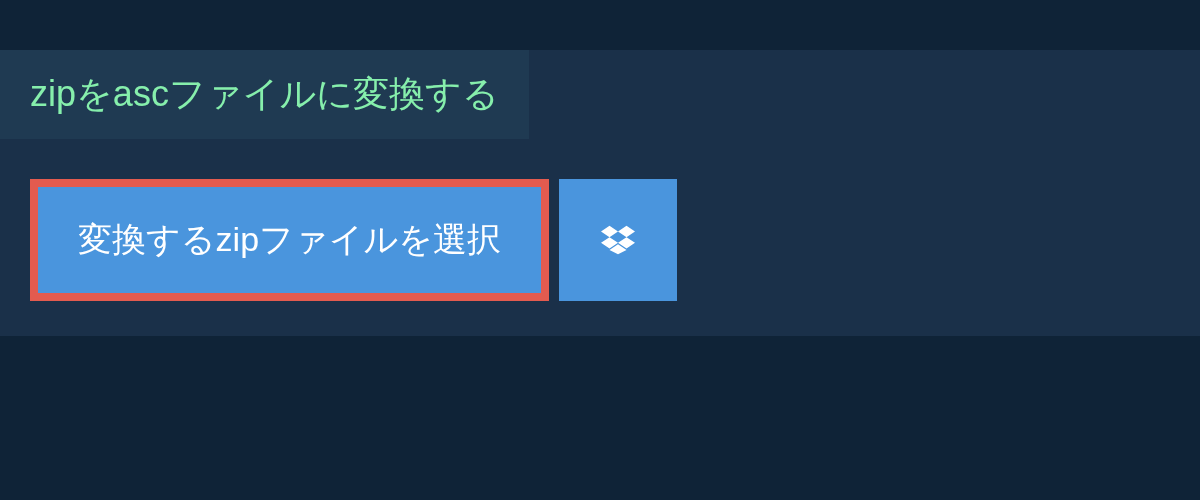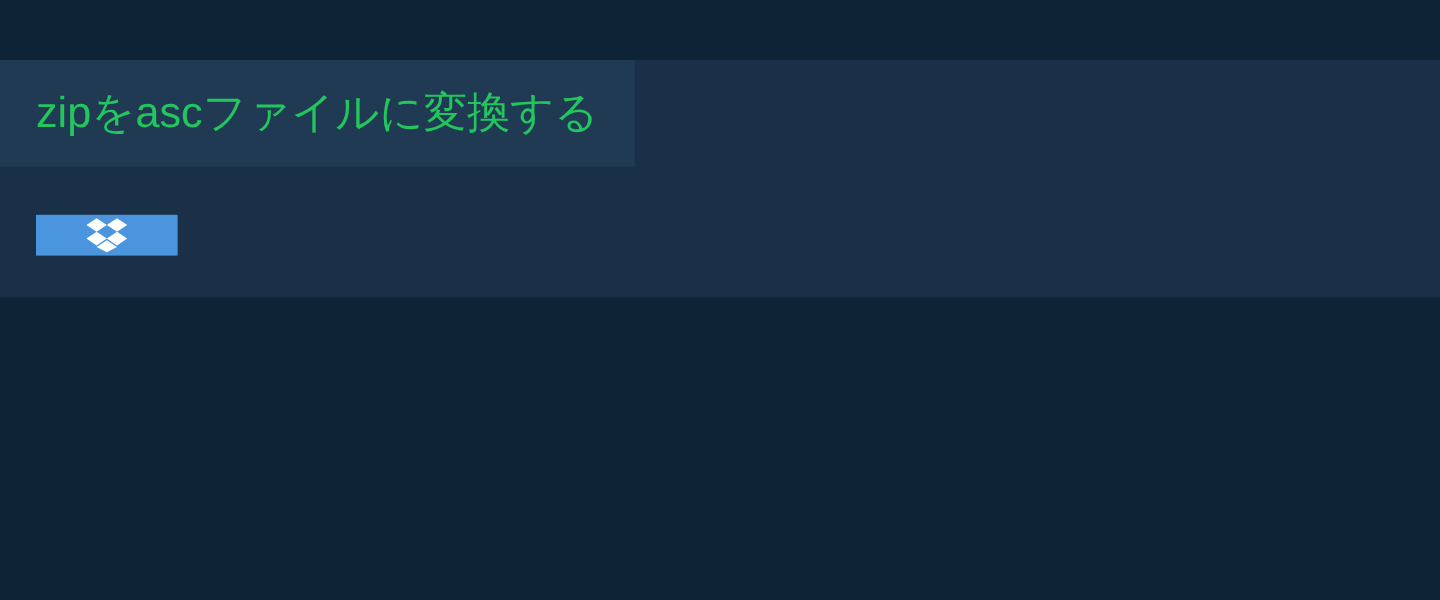--- a/index.html
+++ b/index.html
@@ -19,21 +19,21 @@
       padding: 0 0 35px 0;
       margin-top: 50px;
       width: 100%;
     }
     .title-box {
       background-color: #1f3a52;
       padding: 20px 30px;
       display: inline-block;
     }
     .title {
-      color: #22c55e;
+      color: #86efac;
       font-size: 36px;
       font-weight: 400;
     }
     .button-row {
       display: flex;
       gap: 10px;
       margin-top: 40px;
       margin-left: 30px;
     }
     .select-button {
@@ -60,19 +60,20 @@
     }
   </style>
 </head>
 <body>
 
 <div class="panel">
   <div class="title-box">
     <h1 class="title">zipをascファイルに変換する</h1>
   </div>
   <div class="button-row">
+    <button class="select-button">変換するzipファイルを選択</button>
     <button class="dropbox-button">
       <svg class="dropbox-icon" viewBox="0 0 24 24" fill="#ffffff">
         <path d="M6 2L0 6l6 4-6 4 6 4 6-4 6 4 6-4-6-4 6-4-6-4-6 4zm0 8l6-4 6 4-6 4zm6 5l-6 4 6 3 6-3z"></path>
       </svg>
     </button>
   </div>
 </div>
 
 </body></html>

